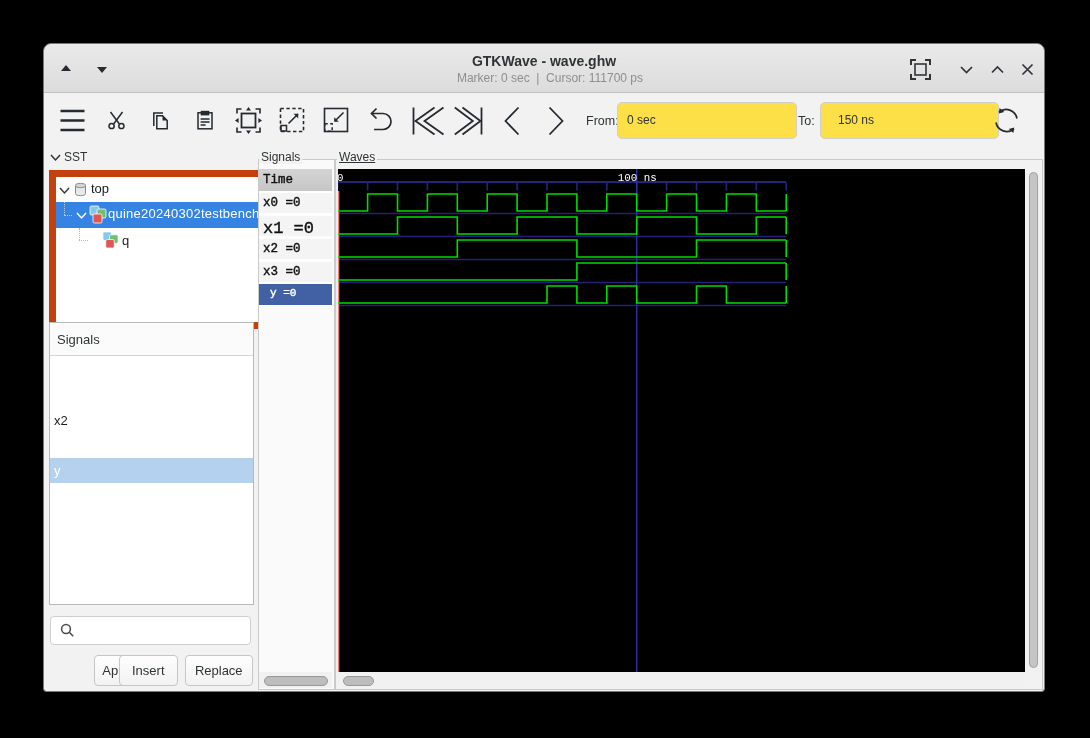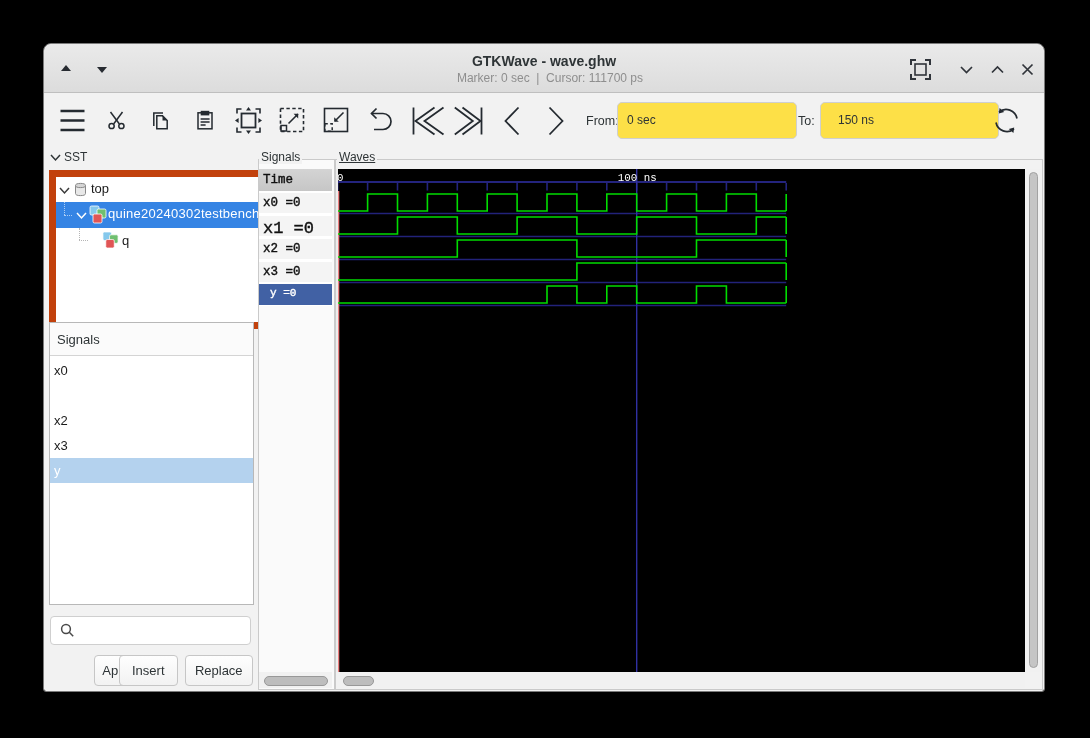--- a/index.html
+++ b/index.html
@@ -207,28 +207,22 @@
     <rect x="1" y="1" width="9" height="9" rx="1.5" fill="#85c8ec" stroke="#ffffff" stroke-width="0.8"></rect>
     <rect x="8" y="4" width="9" height="9" rx="1.5" fill="#6fbf6f" stroke="#ffffff" stroke-width="0.8"></rect>
     <rect x="4" y="9" width="9" height="9" rx="1.5" fill="#e05555" stroke="#ffffff" stroke-width="0.8"></rect>
   </svg>
   <div class="abs" style="left:66px;top:56px;font-size:13px;color:#1a1a1a;">q</div>
 </div>
 <div id="listbox" class="abs">
   <div class="abs" style="left:0;top:0;width:203px;height:32px;border-bottom:1px solid #d4d4d4;background:#fbfbfb;">
     <div class="abs" style="left:7px;top:9px;font-size:13px;color:#2e3436;">Signals</div>
   </div>
-  <div class="trow" style="top:35px;">
-      <span style="position:absolute;left:4px;top:5px;">x0</span>
-    </div>
   <div class="trow" style="top:85px;">
       <span style="position:absolute;left:4px;top:5px;">x2</span>
-    </div>
-  <div class="trow" style="top:110px;">
-      <span style="position:absolute;left:4px;top:5px;">x3</span>
     </div>
   <div class="trow" style="top:135px;background:#b4d2ee;color:#fff;">
       <span style="position:absolute;left:4px;top:5px;">y</span>
     </div>
 </div>
 <div id="searchbox" class="abs">
   <svg class="abs" style="left:9px;top:6px" width="15" height="15" viewBox="0 0 15 15">
     <circle cx="6" cy="6" r="4.4" fill="none" stroke="#4a4a4a" stroke-width="1.5"></circle>
     <path d="M9.3 9.3 L13.2 13.2" stroke="#4a4a4a" stroke-width="1.5"></path>
   </svg>

